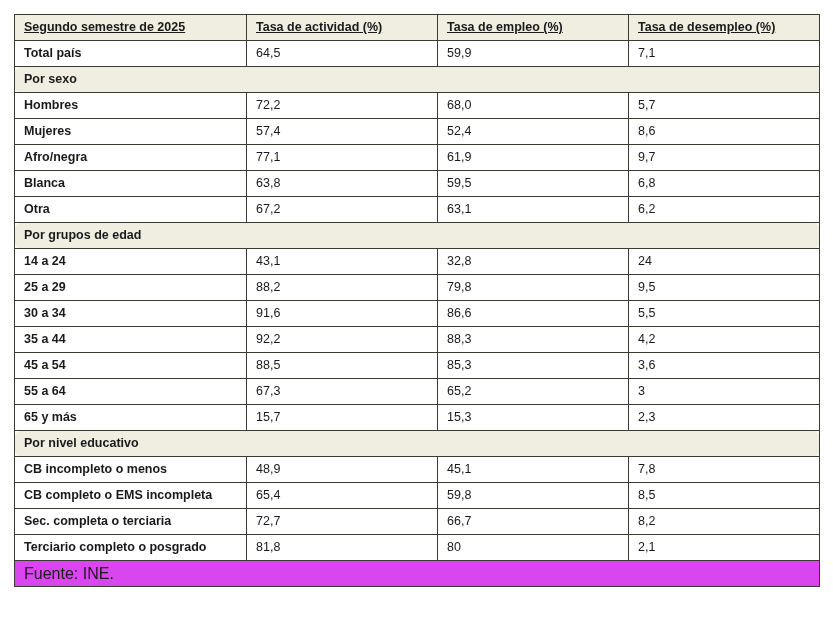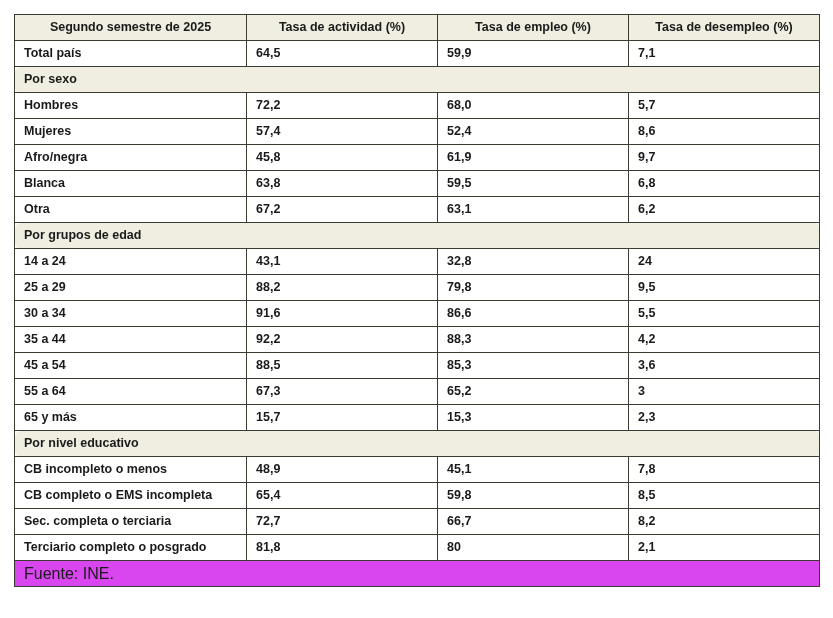--- a/index.html
+++ b/index.html
@@ -34,44 +34,45 @@
     padding: 5px 9px;
     vertical-align: middle;
     height: 15px;
     line-height: 15px;
     overflow: hidden;
     white-space: nowrap;
   }
   thead th {
     background: #efeee0;
     font-weight: bold;
-    text-align: center;
+    text-align: left;
     font-size: 12.5px;
     height: 18px;
     padding-top: 7px;
     padding-bottom: 7px;
+    text-decoration: underline;
   }
   tbody td {
     background: #ffffff;
   }
   tbody tr.data td.label {
     font-weight: bold;
   }
   tbody tr.section td {
     background: #efeee0;
     font-weight: bold;
     border-radius: 6px;
   }
   tbody tr.footer td {
     background: #d946ef;
     font-weight: normal;
     font-size: 16px;
   }
   td.val {
-    font-weight: bold;
+    font-weight: normal;
   }
 </style>
 </head>
 <body>
 
 <div class="wrap">
   <table class="stats">
     <colgroup>
       <col class="c0">
         <col class="c1">
@@ -103,21 +104,21 @@
           <td class="val">5,7</td>
         </tr>
         <tr class="data">
           <td class="label">Mujeres</td>
           <td class="val">57,4</td>
           <td class="val">52,4</td>
           <td class="val">8,6</td>
         </tr>
         <tr class="data">
           <td class="label">Afro/negra</td>
-          <td class="val">45,8</td>
+          <td class="val">77,1</td>
           <td class="val">61,9</td>
           <td class="val">9,7</td>
         </tr>
         <tr class="data">
           <td class="label">Blanca</td>
           <td class="val">63,8</td>
           <td class="val">59,5</td>
           <td class="val">6,8</td>
         </tr>
         <tr class="data">

